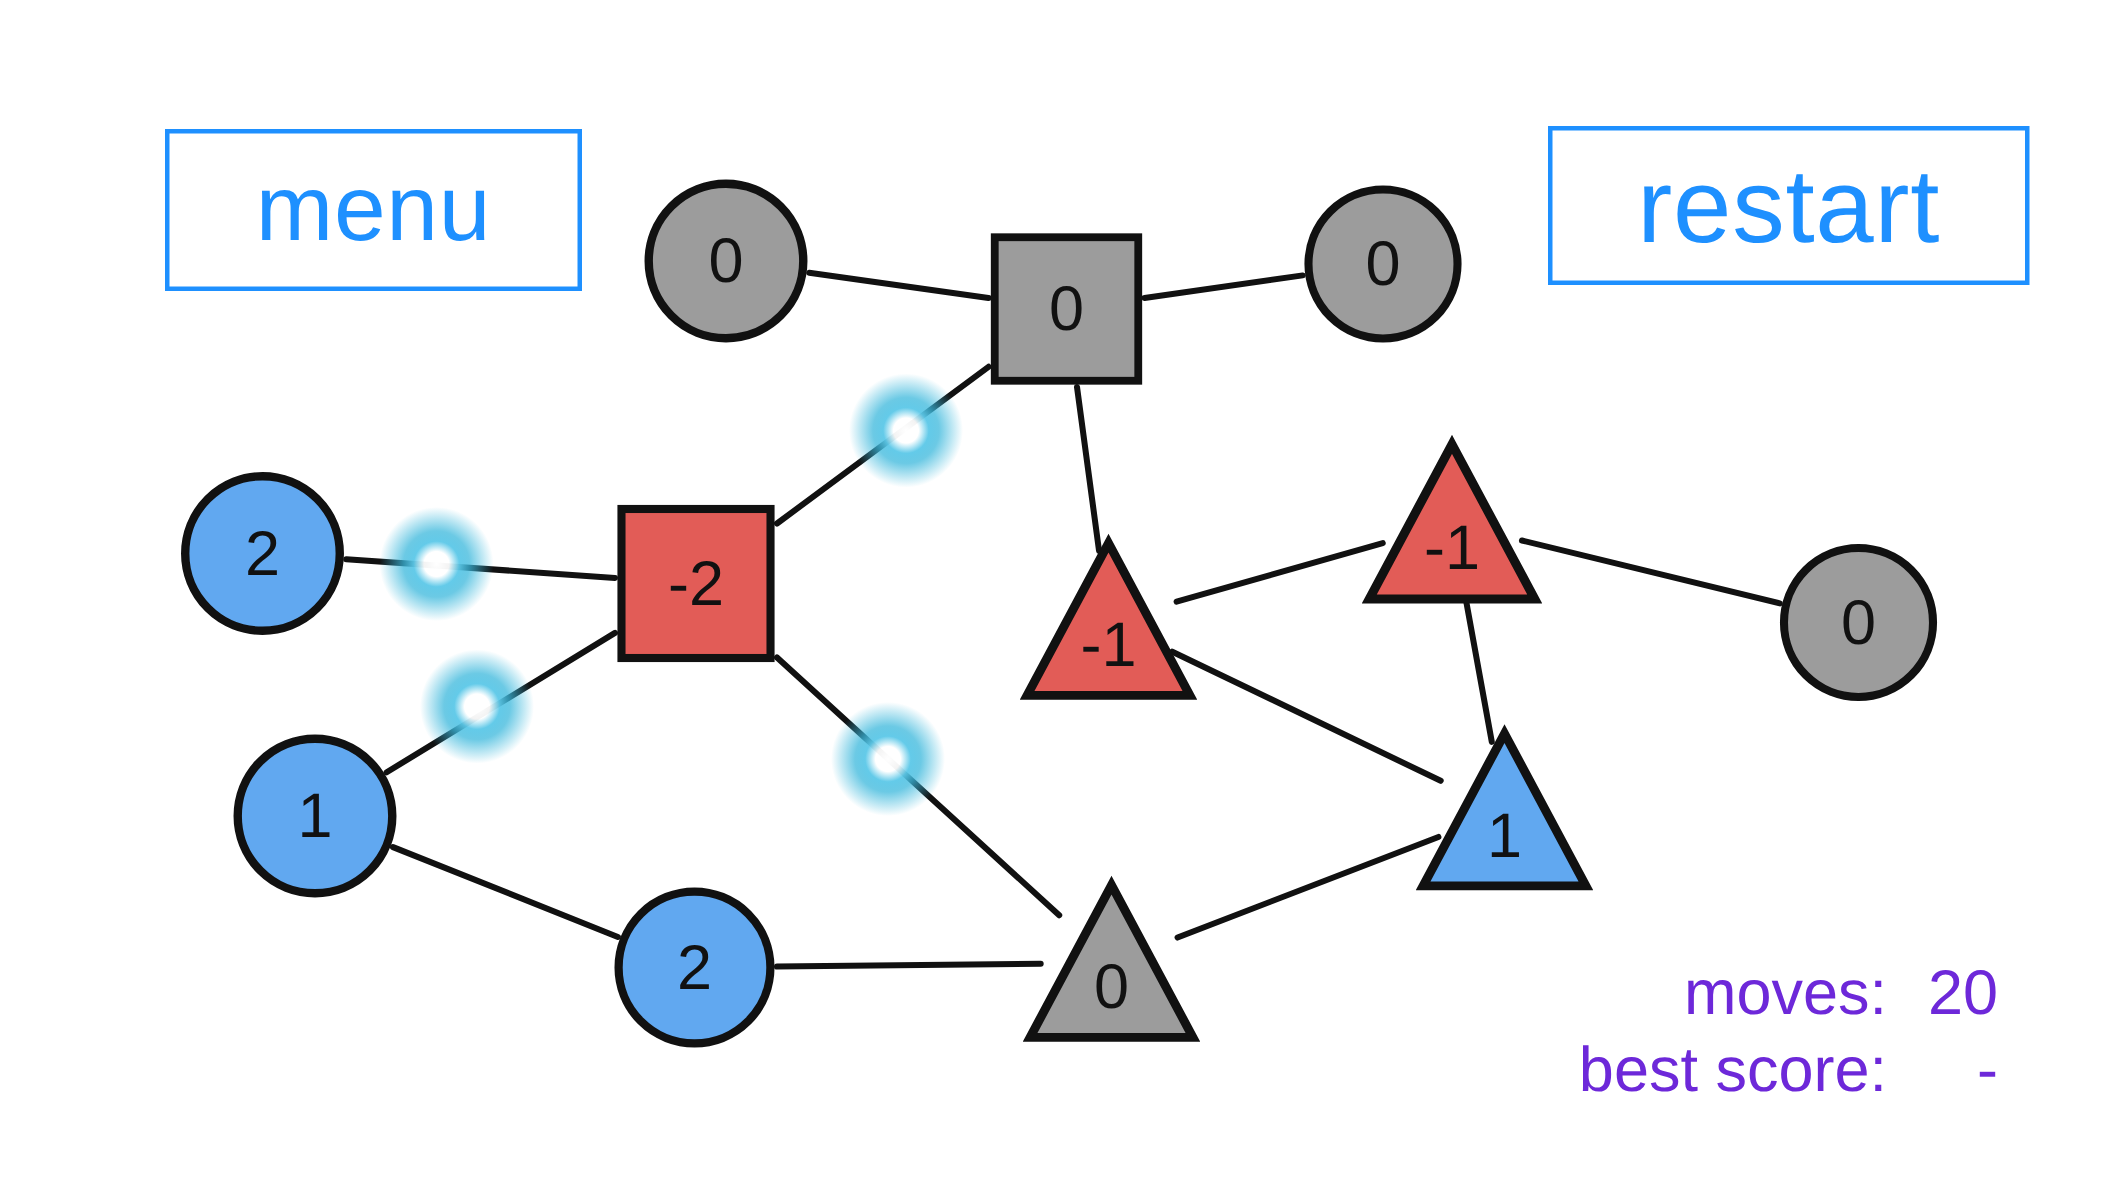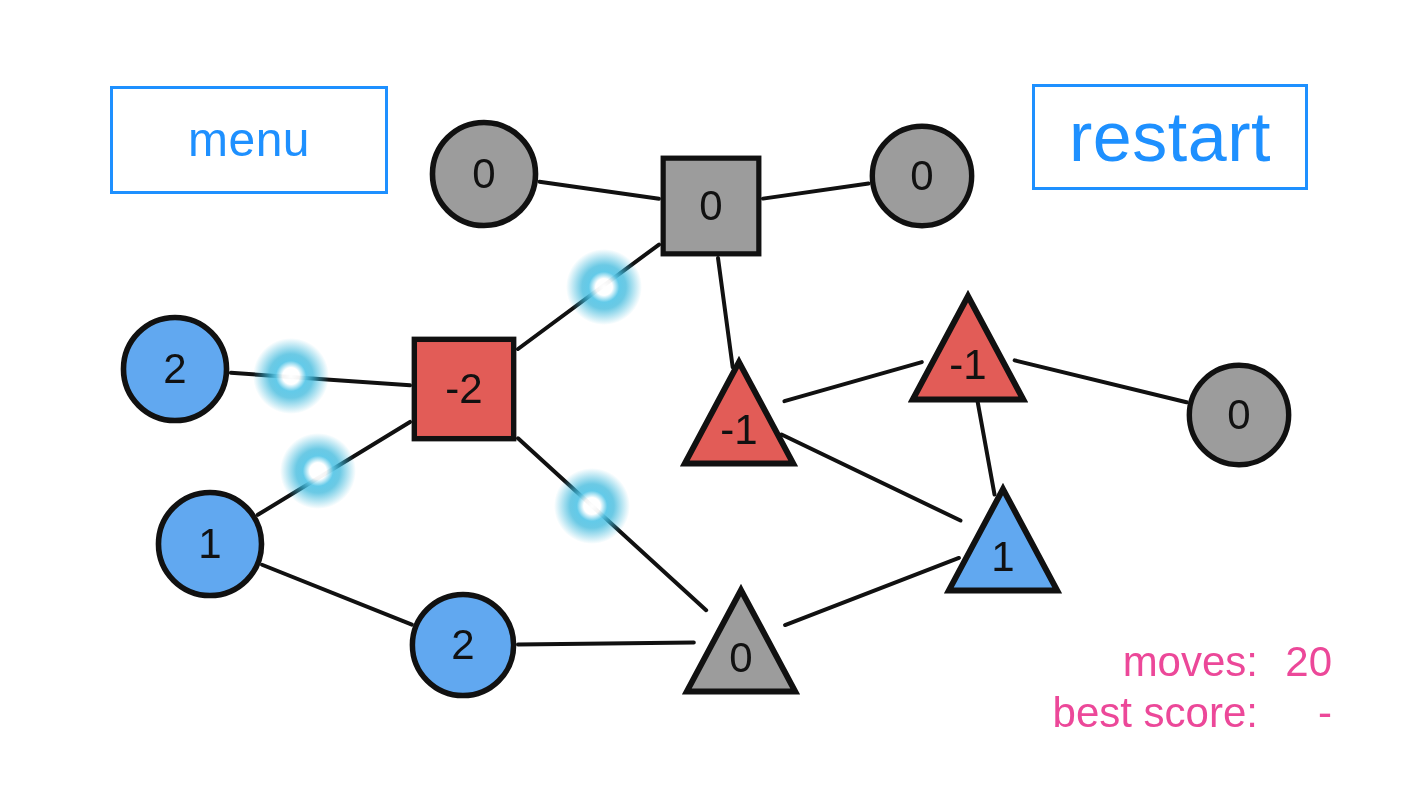--- a/index.html
+++ b/index.html
@@ -40,36 +40,36 @@
     line-height: 1;
     letter-spacing: 0.5px;
     cursor: pointer;
     user-select: none;
   }
   #menu-button {
     left: 110px;
     top: 86px;
     width: 278px;
     height: 108px;
-    font-size: 48px;
+    font-size: 62px;
   }
   #restart-button {
     left: 1032px;
     top: 84px;
-    width: 276px;
+    width: 321px;
     height: 106px;
     font-size: 70px;
   }
 
   
   #score-panel {
     position: absolute;
     right: 82px;
     top: 636px;
-    color: #ec4899;
+    color: #6d28d9;
     font-size: 42px;
     line-height: 1.22;
     text-align: right;
     white-space: nowrap;
   }
   .score-row {
     display: flex;
     justify-content: flex-end;
     align-items: baseline;
   }

